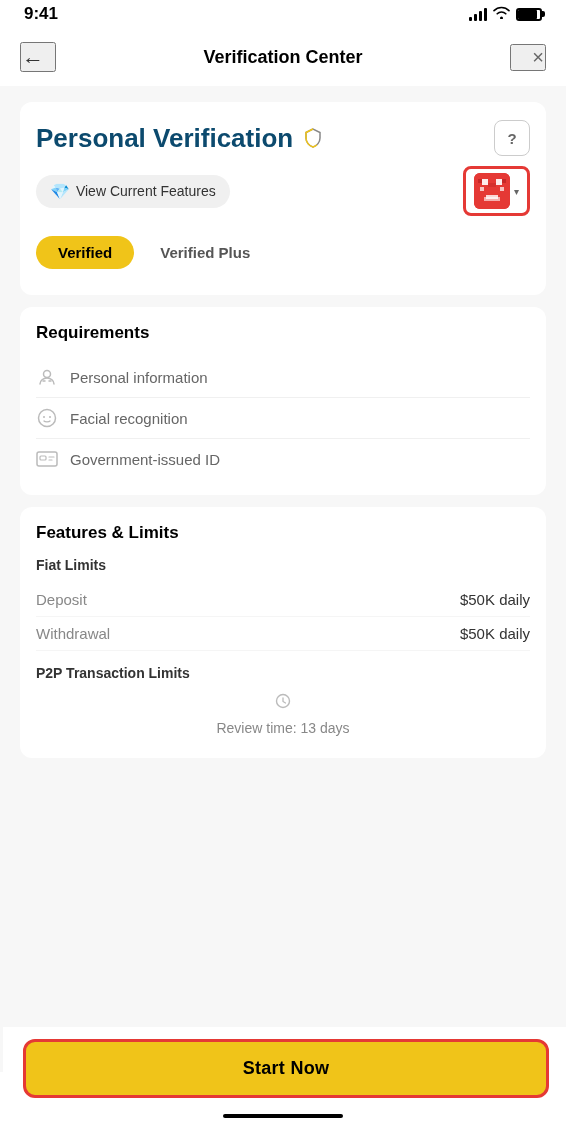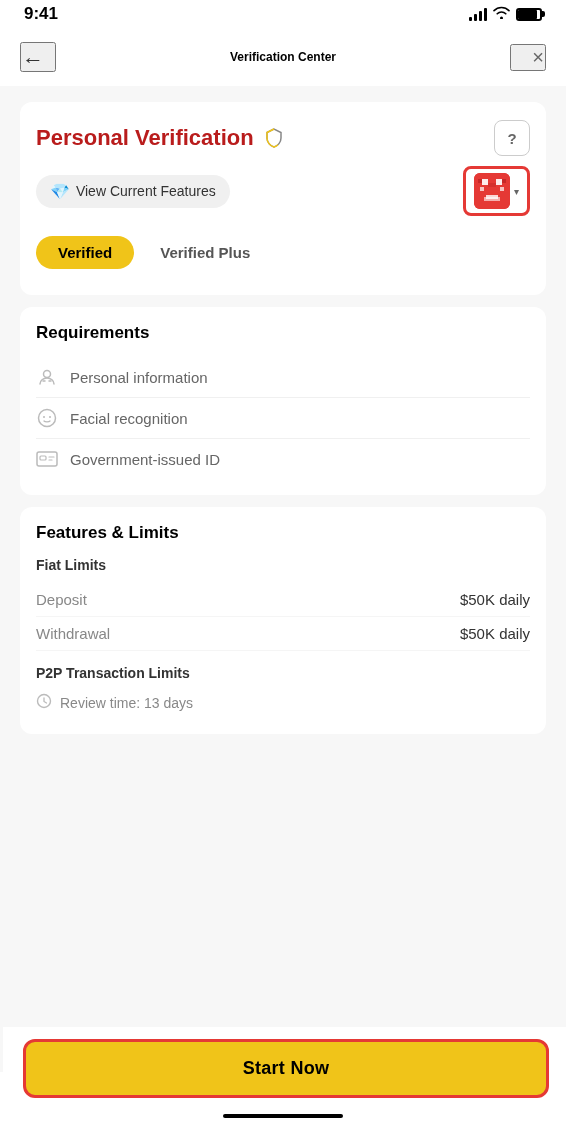--- a/index.html
+++ b/index.html
@@ -85,21 +85,21 @@
     }
     .nav-back {
       color: #333;
       font-size: 22px;
       cursor: pointer;
       width: 36px;
       display: flex;
       align-items: center;
     }
     .nav-title {
-      font-size: 12px;
+      font-size: 18px;
       font-weight: 600;
       color: #000;
     }
     .nav-close {
       color: #666;
       font-size: 20px;
       cursor: pointer;
       width: 36px;
       display: flex;
       justify-content: flex-end;
@@ -126,23 +126,23 @@
       align-items: center;
       justify-content: space-between;
       margin-bottom: 10px;
     }
     .title-left {
       display: flex;
       align-items: center;
       gap: 8px;
     }
     .page-title {
-      font-size: 22px;
+      font-size: 26px;
       font-weight: 700;
-      color: #b91c1c;
+      color: #0c4a6e;
     }
     .shield-icon {
       width: 24px;
       height: 24px;
       display: flex;
       align-items: center;
       justify-content: center;
     }
     .shield-svg {
       width: 20px;
@@ -317,20 +317,21 @@
       color: #333;
       margin-bottom: 6px;
     }
     .review-time {
       display: flex;
       align-items: center;
       gap: 8px;
       font-size: 14px;
       color: #888;
       padding: 6px 0;
+      flex-direction: column;
     }
 
     
     .bottom-bar {
       position: fixed;
       bottom: 0;
       left: 3px;
       width: 566px;
       padding: 12px 20px 28px;
       background: #fff;

